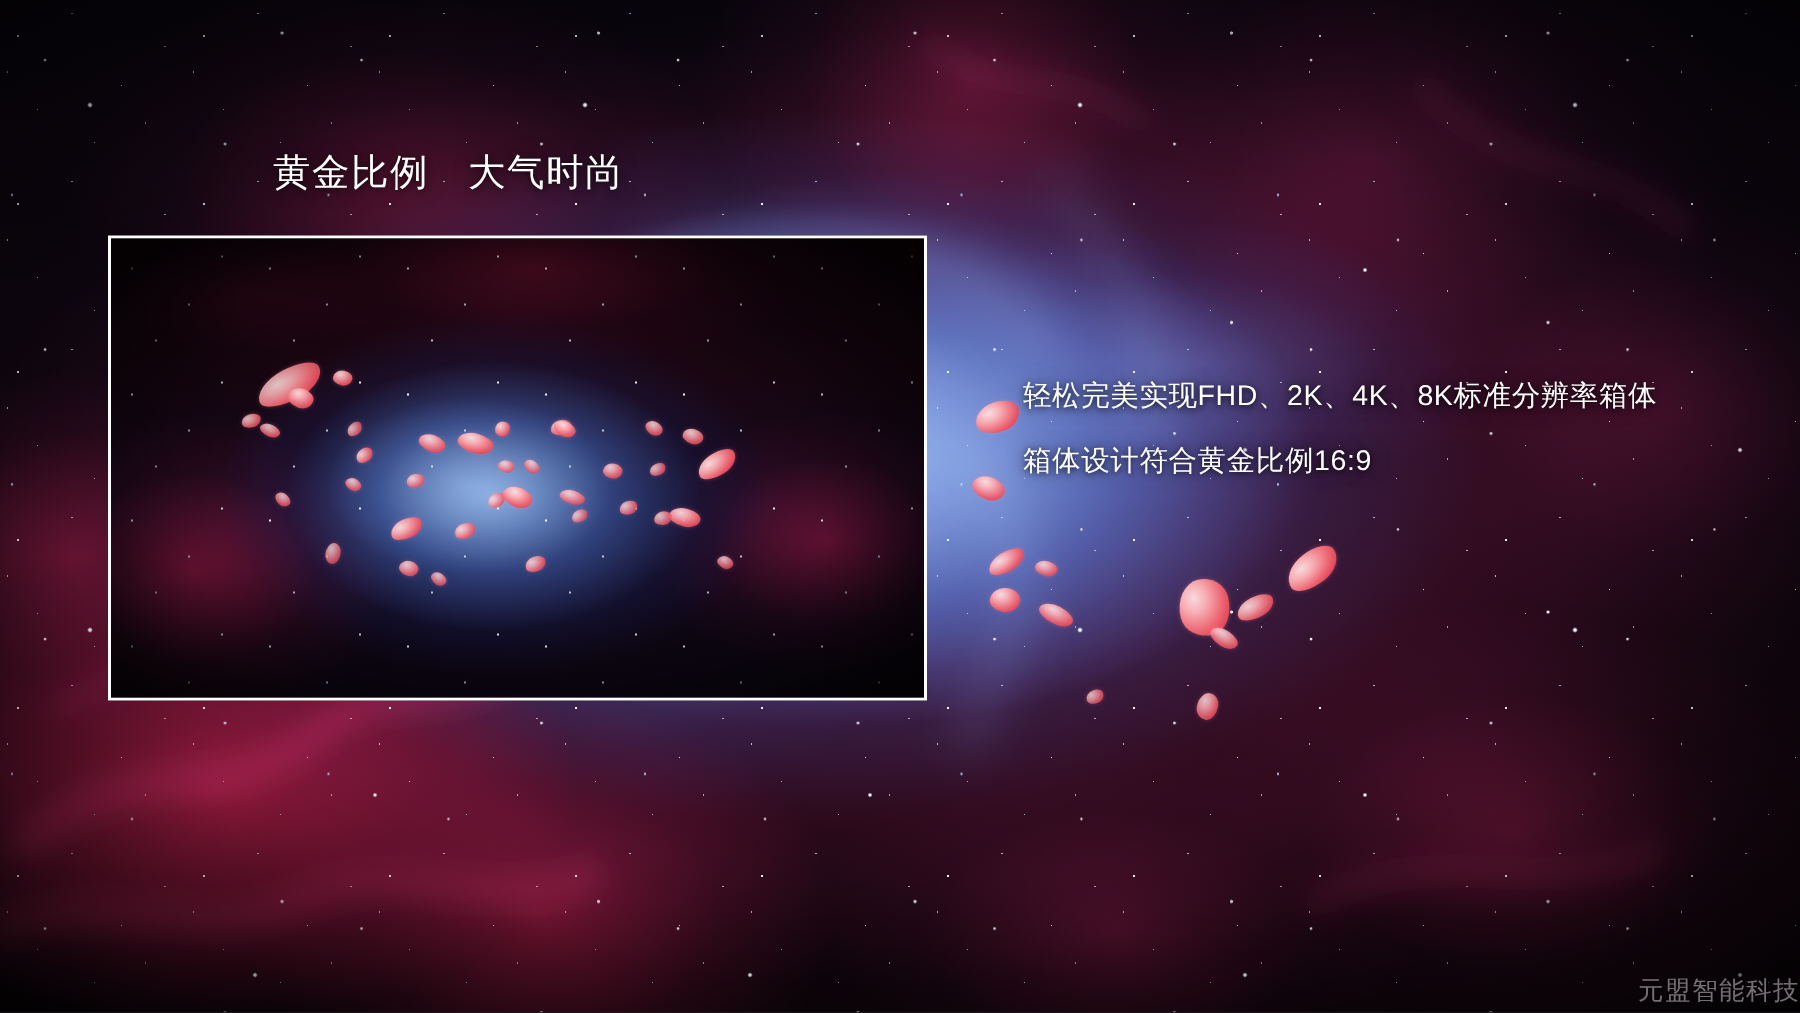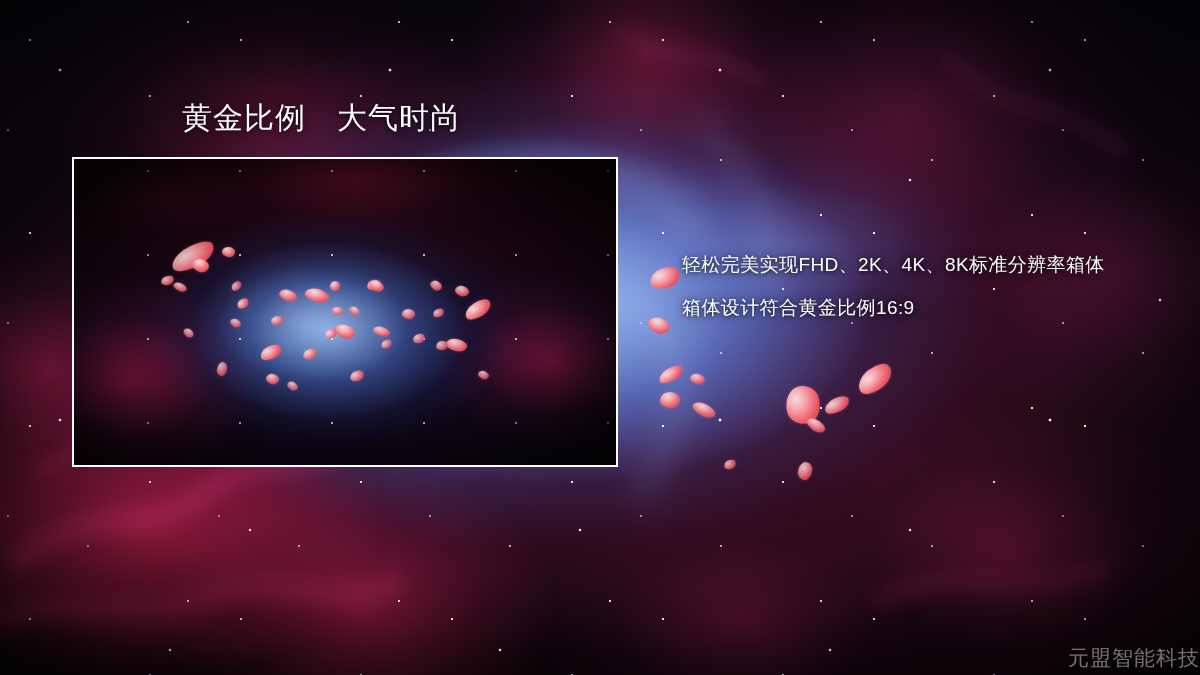--- a/index.html
+++ b/index.html
@@ -139,21 +139,21 @@
     border-radius: 50% 50% 46% 54% / 58% 42% 58% 42%;
     background: radial-gradient(ellipse at 34% 30%, #ffe2e4 0%, #ffb3b8 26%, #f4636f 62%, #d3243c 100%);
     box-shadow: 0 0 3px rgba(255,140,160,0.35);
   }
 
   
   #title {
     position: absolute;
     left: 182px;
     top: 101px;
-    font-size: 30px;
+    font-size: 25px;
     line-height: 1.15;
     color: #ffffff;
     letter-spacing: 1px;
     white-space: pre;
     text-shadow: 0 1px 5px rgba(0,0,0,0.62), 0 0 14px rgba(0,0,0,0.4);
   }
   #body-text {
     position: absolute;
     left: 662px;
     top: 243px;
@@ -165,21 +165,21 @@
     line-height: 43px;
     color: #ffffff;
     white-space: pre;
     letter-spacing: 0.4px;
     text-shadow: 0 1px 4px rgba(0,0,0,0.75), 0 0 12px rgba(0,0,0,0.5);
   }
   #watermark {
     position: absolute;
     right: 0px;
     bottom: 3px;
-    font-size: 21px;
+    font-size: 17px;
     letter-spacing: 1px;
     color: rgba(225,220,225,0.50);
     white-space: pre;
     text-align: right;
   }
 </style>
 </head>
 <body>
 
 <div id="slide">

